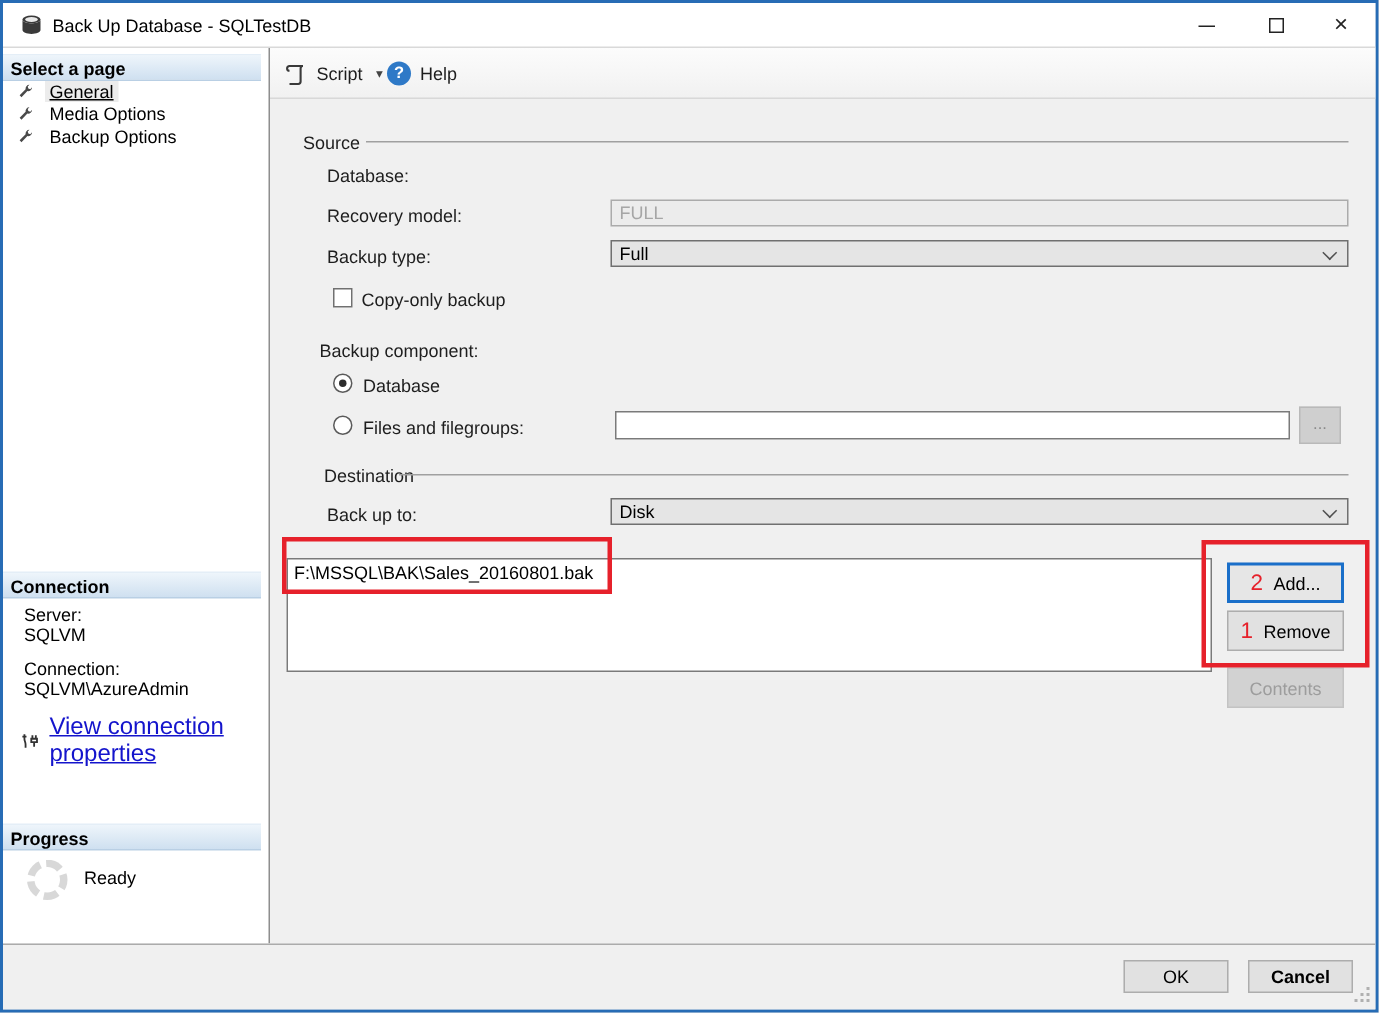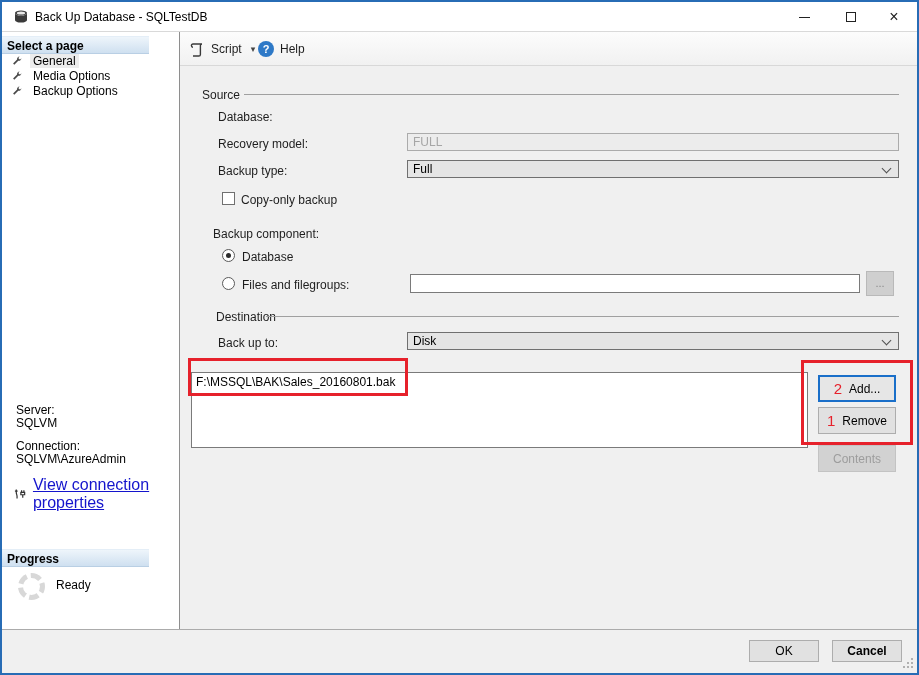--- a/index.html
+++ b/index.html
@@ -16,29 +16,29 @@
   .win-btn { position: absolute; top: 0; height: 30px; display: flex; align-items: center;
     justify-content: center; color: #222; cursor: default; }
   .btn-min { left: 786px; width: 32px; }
   .btn-max { left: 832px; width: 34px; }
   .btn-close { left: 876px; width: 32px; font-size: 16px; }
   .glyph-min { display: inline-block; width: 11px; border-top: 1px solid #222; }
   .glyph-max { display: inline-block; width: 10px; height: 10px; border: 1px solid #222; }
   
   .sidebar { position: absolute; left: 0; top: 30px; width: 178px; height: 597px;
     background: #ffffff; border-right: 1px solid #8e8e8e; }
-  .panel-header { position: absolute; left: 0; width: 147px; height: 18px;
+  .panel-header { position: absolute; left: 0; width: 172px; height: 18px;
     background: linear-gradient(#eef5fb, #cfe0f0); border-top: 1px solid #e4eef7;
     border-bottom: 1px solid #b9cfe4; font-size: 12px; font-weight: bold;
     color: #000; padding: 2px 0 0 5px; }
   .nav-item { position: absolute; left: 0; width: 177px; height: 15px; font-size: 12px;
     display: flex; align-items: center; cursor: default; }
   .nav-item .wrench { margin: 0 7px 0 9px; width: 12px; height: 12px; flex: 0 0 12px; }
   .nav-item .lbl { padding: 0 3px; }
-  .nav-item.selected .lbl { background: #ececec; }
+  .nav-item.selected .lbl { background: #ececec; text-decoration: underline; }
   .side-text { position: absolute; left: 14px; font-size: 12px; color: #000; }
   .link-row { position: absolute; left: 12px; display: flex; align-items: center; cursor: pointer; }
   .link-row svg { margin-right: 6px; }
   .link-row .link { font-size: 16px; color: #1414cc; text-decoration: underline; }
   .spinner { position: absolute; left: 16px; width: 27px; height: 27px; border: 5px dashed #d8d8d8;
     border-radius: 50%; }
   
   .main { position: absolute; left: 178px; top: 30px; width: 737px; height: 597px; background: #f0f0f0; }
   .toolbar { position: absolute; left: 0; top: 0; width: 737px; height: 34px;
     background: linear-gradient(#fcfcfc, #f1f1f1); border-bottom: 1px solid #d8d8d8; }
@@ -127,20 +127,21 @@
         </svg>
       <span class="lbl">Media Options</span>
     </div>
     <div class="nav-item" style="top:51px;">
       <svg class="wrench" viewBox="0 0 16 16">
           <path d="M13.8 4.2a3.4 3.4 0 0 1-4.1 3.4L4.4 13 2.8 11.4 8.1 6.1a3.4 3.4 0 0 1 3.4-4.1L10 3.6l.5 1.8 1.8.5z" fill="#4a4a4a"></path>
         </svg>
       <span class="lbl">Backup Options</span>
     </div>
 
+    <div class="panel-header" style="top:349px;">Connection</div>
     <div class="side-text" style="top:371px;">Server:</div>
     <div class="side-text" style="top:384px;">SQLVM</div>
     <div class="side-text" style="top:407px;">Connection:</div>
     <div class="side-text" style="top:420px;">SQLVM\AzureAdmin</div>
 
     <div class="link-row" style="top:444px;">
       <svg width="17" height="14" viewBox="0 0 17 14">
         <path d="M3 1v4M3 5c0 2 1 3 1 5v3" stroke="#333" stroke-width="1.6" fill="none"></path>
         <path d="M1.2 3.2h3.6" stroke="#333" stroke-width="1.6"></path>
         <path d="M10 2v3M13 2v3M9 5h5v3h-5zM11.5 8v4" stroke="#333" stroke-width="1.6" fill="none"></path>

